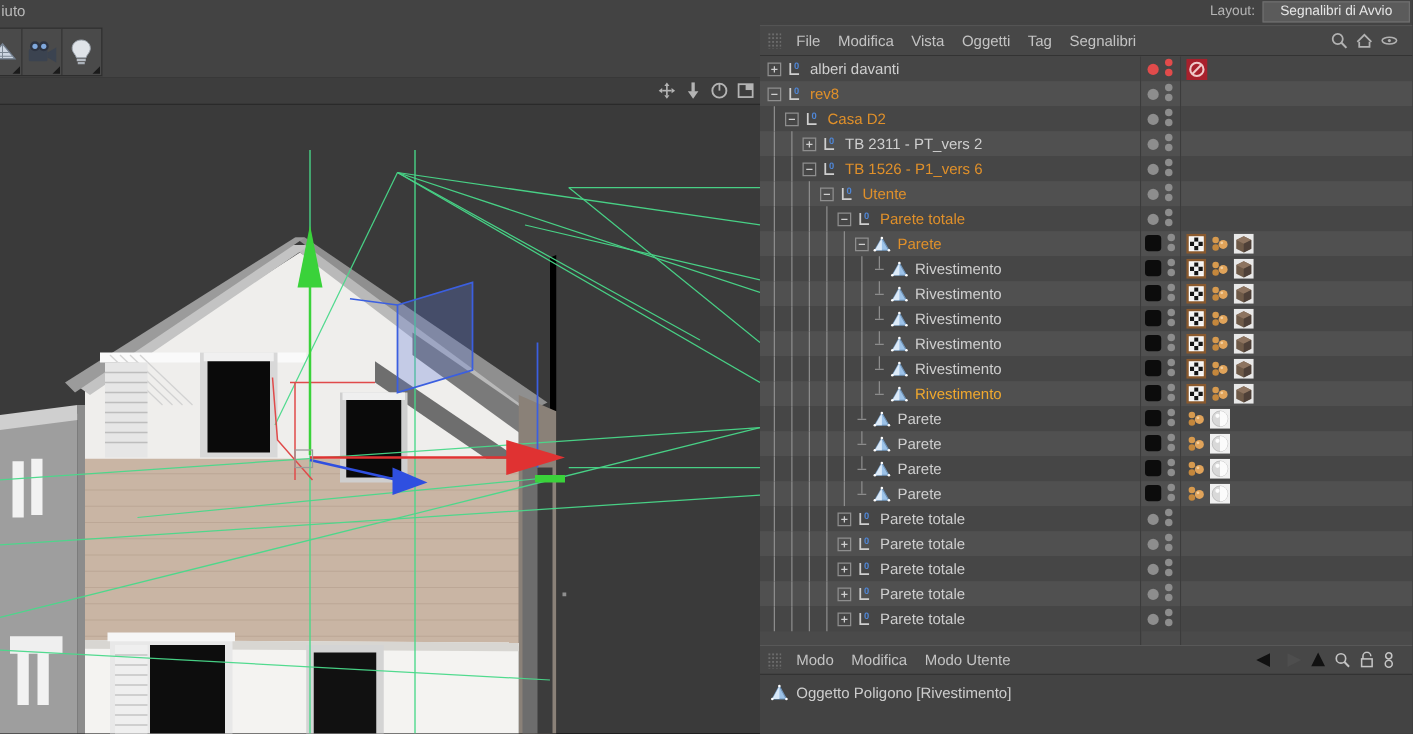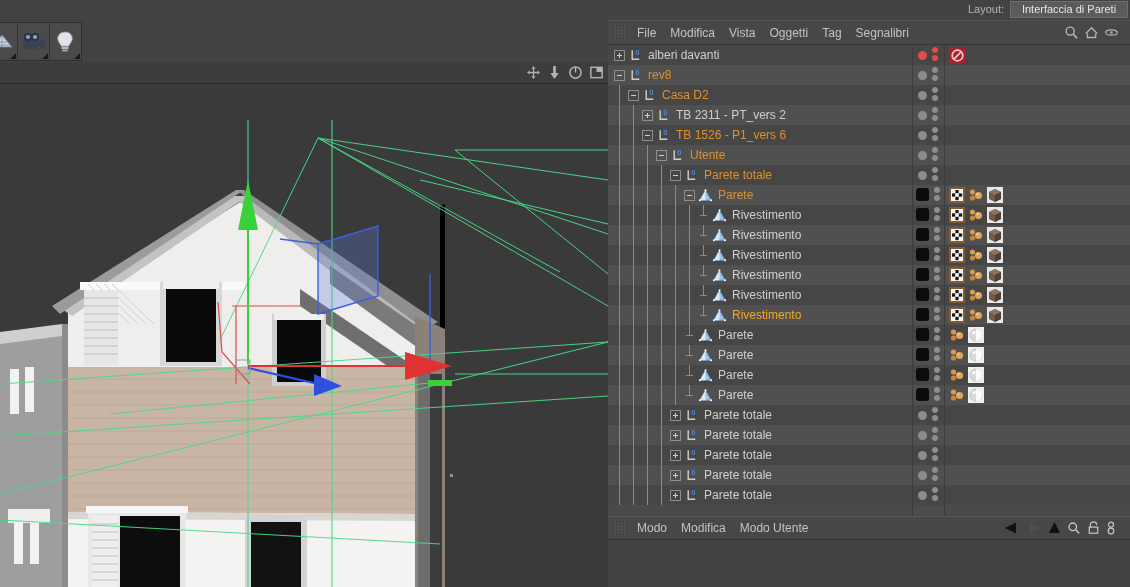--- a/index.html
+++ b/index.html
@@ -202,20 +202,23 @@
   }
   .am-tab.active { background: #8ea9ca; color: #1c1c1c; border-color: #9bb6d6; }
 </style>
 </head>
 <body>
 
 <div id="app">
 
   <div id="left-col">
 
+    <div id="menu-strip">
+      <span class="mtext">iuto</span>
+    </div>
 
     <div id="toolbar-row">
       <div class="tool-group" style="left:-14px; width:96px;">
 
         <div class="tool-btn">
           <svg width="24" height="22" viewBox="0 0 24 22">
             <polygon points="2,16 12,4 22,16" fill="#cdd6e2" stroke="#6f7c8c" stroke-width="1"></polygon>
             <line x1="4" y1="14" x2="20" y2="14" stroke="#7b8794" stroke-width=".8"></line>
             <line x1="7" y1="11" x2="17" y2="11" stroke="#7b8794" stroke-width=".8"></line>
             <line x1="12" y1="4" x2="12" y2="16" stroke="#7b8794" stroke-width=".8"></line>
@@ -416,21 +419,21 @@
 
           <rect x="450" y="390" width="3" height="3" fill="#8f8f8f"></rect>
         </svg>
       </div>
     </div>
   </div>
 
   <div id="right-col">
     <div id="layout-bar">
       <span id="layout-label">Layout:</span>
-      <span id="layout-value">Interfaccia di Pareti</span>
+      <span id="layout-value">Segnalibri di Avvio</span>
     </div>
   </div>
 
   <div id="om">
     <div id="om-menubar">
       <span class="grip"></span>
       <span class="om-menu-item">File</span>
       <span class="om-menu-item">Modifica</span>
       <span class="om-menu-item">Vista</span>
       <span class="om-menu-item">Oggetti</span>
@@ -1420,15 +1423,25 @@
           <rect x="2.2" y="7" width="9.6" height="7" fill="none" stroke="#c5c5c5" stroke-width="1.4"></rect>
         </svg>
         <svg width="10" height="14" viewBox="0 0 10 16">
           <circle cx="5" cy="4.2" r="2.8" fill="none" stroke="#c5c5c5" stroke-width="1.4"></circle>
           <circle cx="5" cy="11.4" r="3.2" fill="none" stroke="#c5c5c5" stroke-width="1.4"></circle>
         </svg>
         <span style="display:inline-block;width:6px"></span>
       </span>
     </div>
 
+    <div id="am-title">
+      <svg width="15" height="15" viewBox="0 0 16 16">
+        <polygon points="8,2 14,13 2,13" fill="#9cc2e8" stroke="#6f93b8" stroke-width="1"></polygon>
+        <polygon points="8,2 8,13 2,13" fill="#d7e8f8"></polygon>
+        <circle cx="8" cy="2" r="1.1" fill="#ffffff"></circle>
+        <circle cx="14" cy="13" r="1.1" fill="#ffffff"></circle>
+        <circle cx="2" cy="13" r="1.1" fill="#ffffff"></circle>
+      </svg>
+      <span class="t">Oggetto Poligono [Rivestimento]</span>
+    </div>
 
   </div>
 </div>
 
 </body></html>

